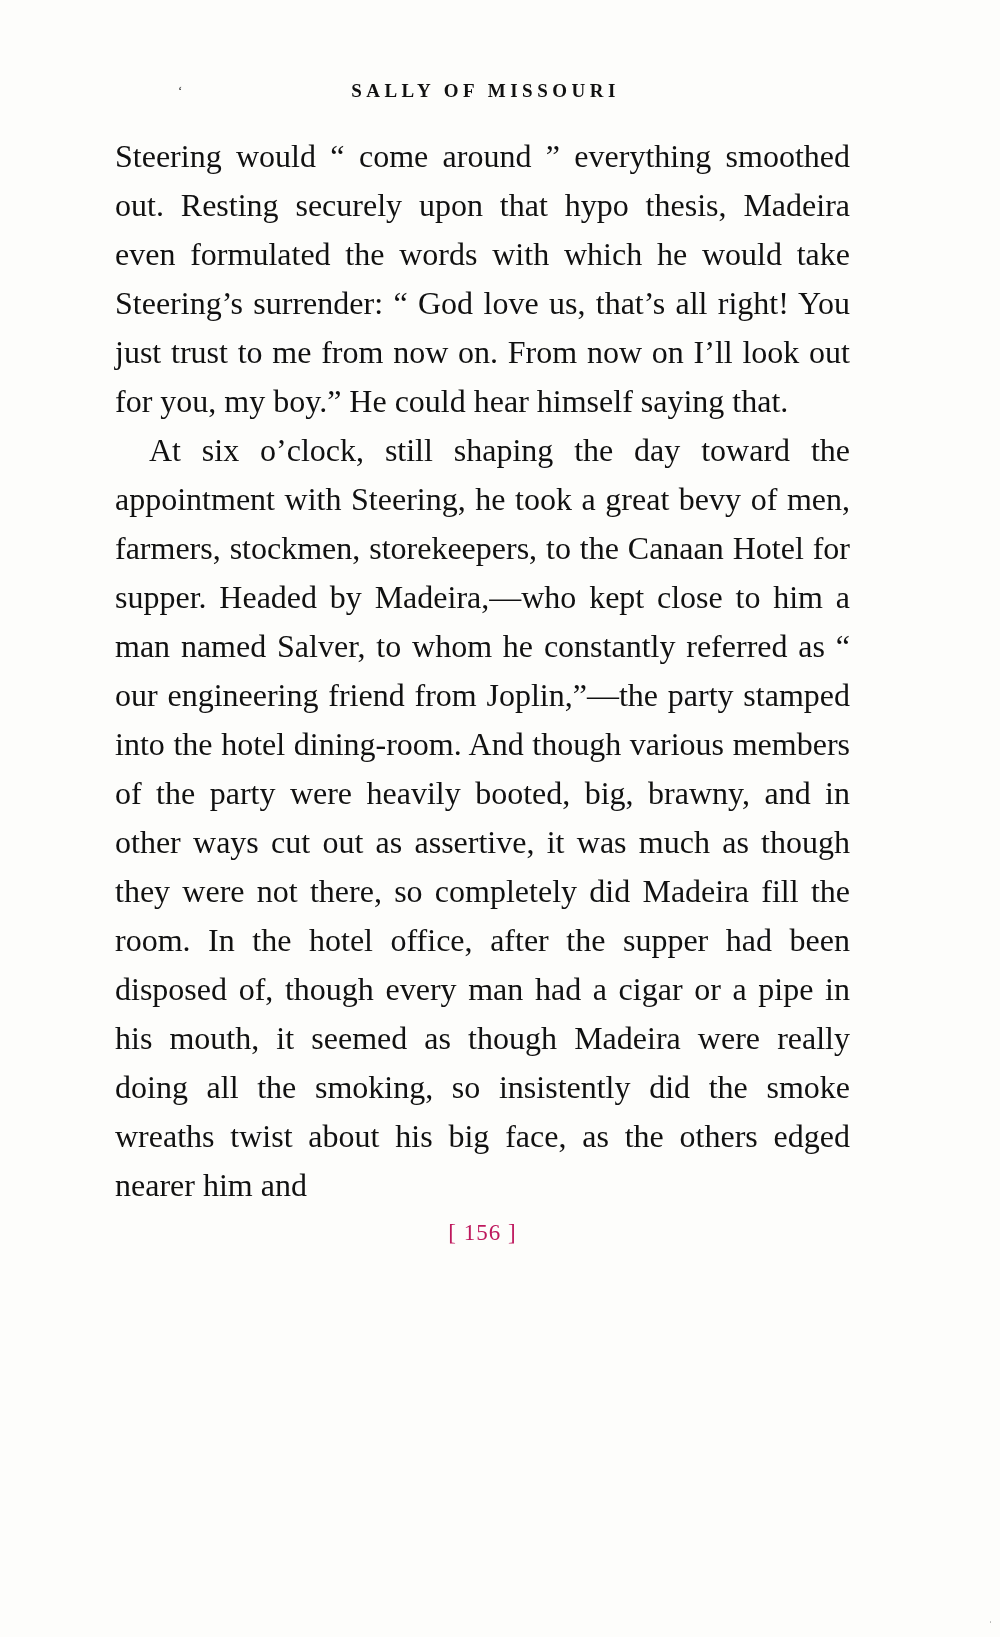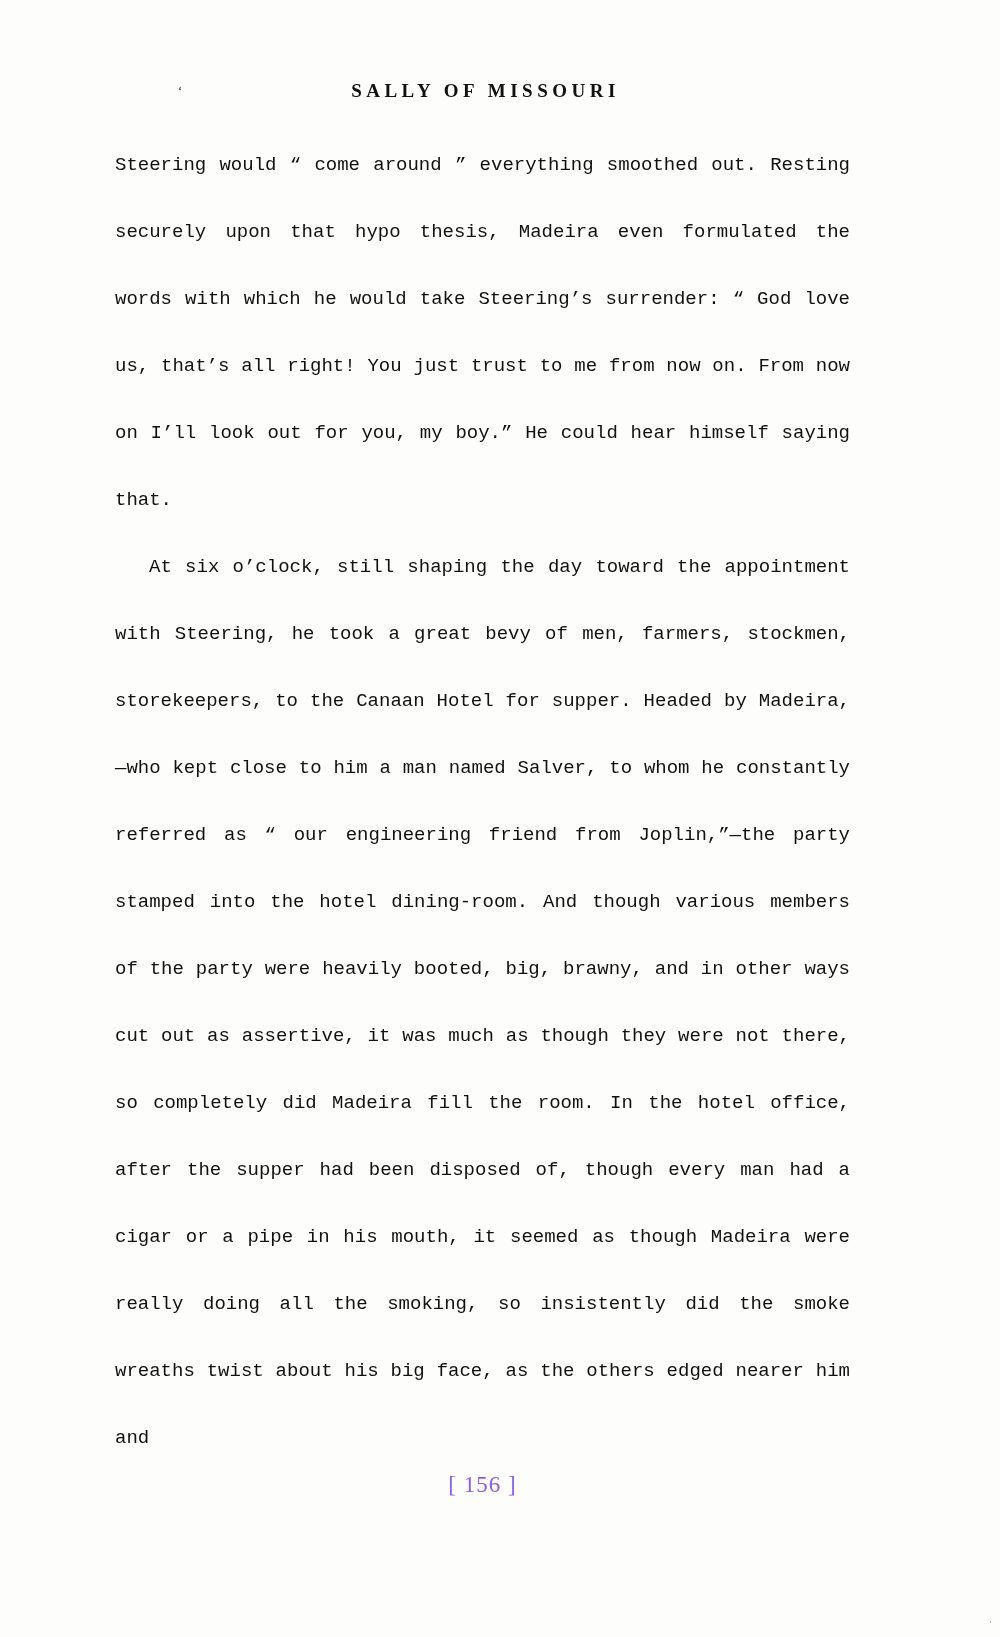--- a/index.html
+++ b/index.html
@@ -41,38 +41,39 @@
     text-align: center;
     font-size: 19px;
     letter-spacing: 4.5px;
     font-weight: 600;
     margin: 0 0 30px 0;
     padding-left: 6px;
     color: #111;
     font-family: "Liberation Serif", serif;
   }
   .body-text {
-    font-size: 19px;
-    line-height: 67px;
+    font-size: 32px;
+    line-height: 49px;
     text-align: justify;
     text-justify: inter-word;
     color: #111;
-    font-family: Liberation Mono, monospace;
+    font-family: Liberation Serif, serif;
   }
   .body-text p {
     margin: 0;
   }
   .body-text p.indent {
     text-indent: 34px;
   }
   .folio {
     text-align: center;
     font-size: 23px;
+    margin-top: 10px;
     letter-spacing: 1px;
-    color: #8b5cf6;
+    color: #be185d;
   }
   .corner-mark {
     position: absolute;
     right: 8px;
     bottom: 10px;
     font-size: 9px;
     color: #6a6a6a;
     transform: rotate(90deg);
   }
 </style>

